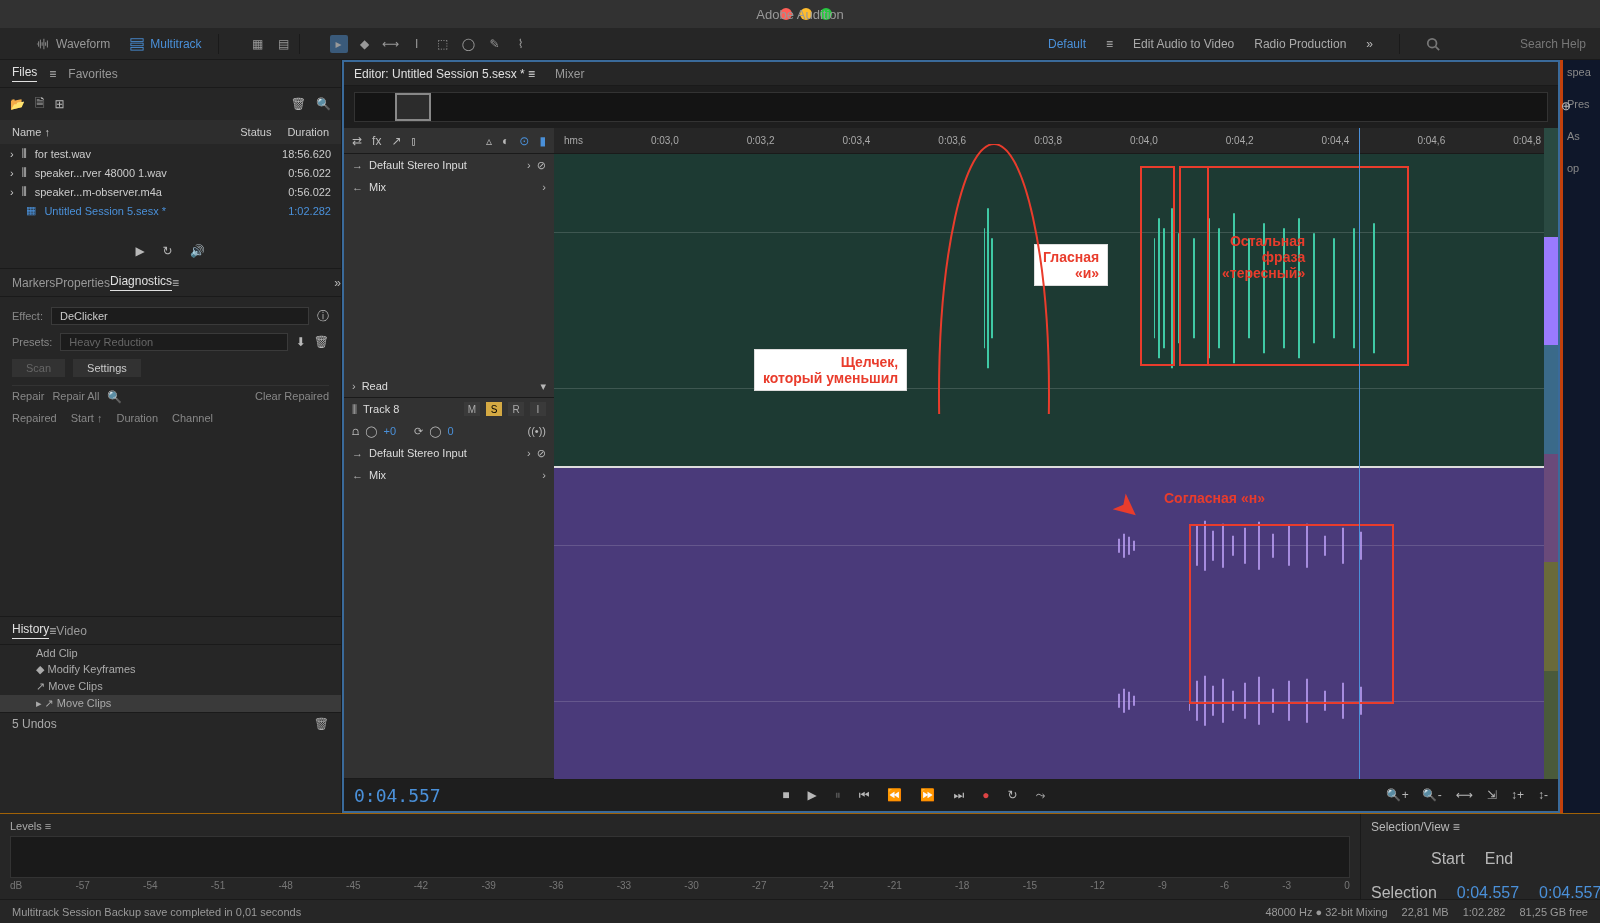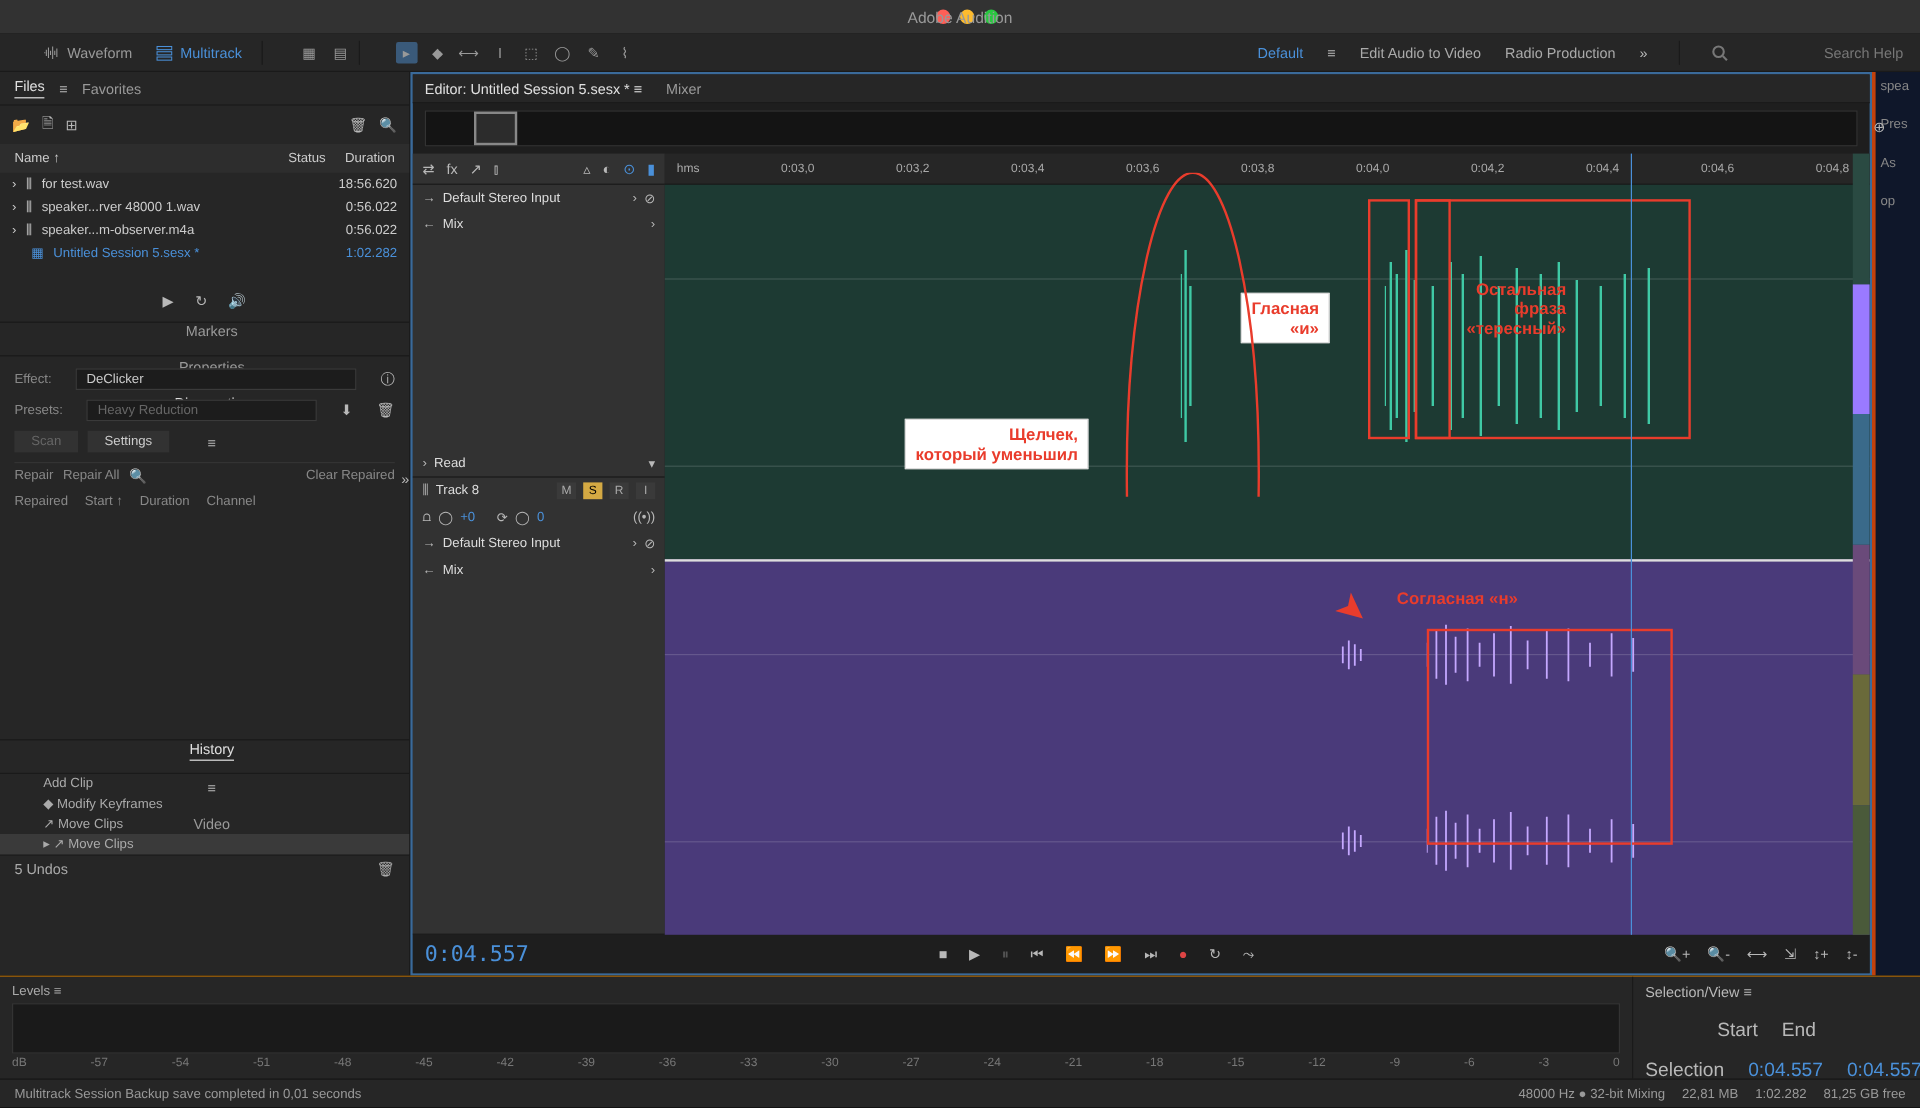--- a/index.html
+++ b/index.html
@@ -30,23 +30,23 @@
 .panel-actions { height: 32px; display: flex; align-items: center; padding: 0 10px; gap: 10px; }
 .panel-header-row { height: 24px; background: #2d2d2d; display: flex; align-items: center; padding: 0 12px; gap: 16px; color: #ccc; font-size: 11px; }
 .file-row { height: 19px; display: flex; align-items: center; padding: 0 10px; gap: 8px; color: #ccc; font-size: 11px; cursor: pointer; }
 .file-row.sel { color: #4a90d9; }
 .file-row .dur { margin-left: auto; width: 60px; text-align: right; }
 .file-list { height: 90px; }
 
 .media-controls { height: 34px; display: flex; justify-content: center; align-items: center; gap: 18px; }
 
 .mid-panel { border-top: 1px solid #1a1a1a; }
-.mid-tabs { display: flex; height: 28px; align-items: center; padding-left: 12px; gap: 16px; border-bottom: 1px solid #1a1a1a; flex-direction: column; }
+.mid-tabs { display: flex; height: 28px; align-items: center; padding-left: 12px; border-bottom: 1px solid #1a1a1a; }
 .diag-body { padding: 10px 12px; }
-.field-row { display: flex; align-items: center; gap: 20px; margin-bottom: 8px; }
+.field-row { display: flex; align-items: center; gap: 8px; margin-bottom: 8px; }
 .field-row label { color: #888; font-size: 11px; }
 .select { background: #1c1c1c; border: 1px solid #3a3a3a; padding: 2px 8px; font-size: 11px; color: #ccc; flex: 1; }
 .btn-row { display: flex; gap: 8px; margin-bottom: 8px; }
 .btn { background: #323232; padding: 3px 14px; font-size: 11px; color: #ccc; border: none; cursor: pointer; }
 .btn.dim { color: #666; }
 .small-link { color: #888; font-size: 11px; cursor: pointer; }
 .diag-cols { display: flex; gap: 14px; color: #888; font-size: 11px; }
 .diag-list { height: 182px; }
 
 .history-panel { border-top: 1px solid #1a1a1a; }

